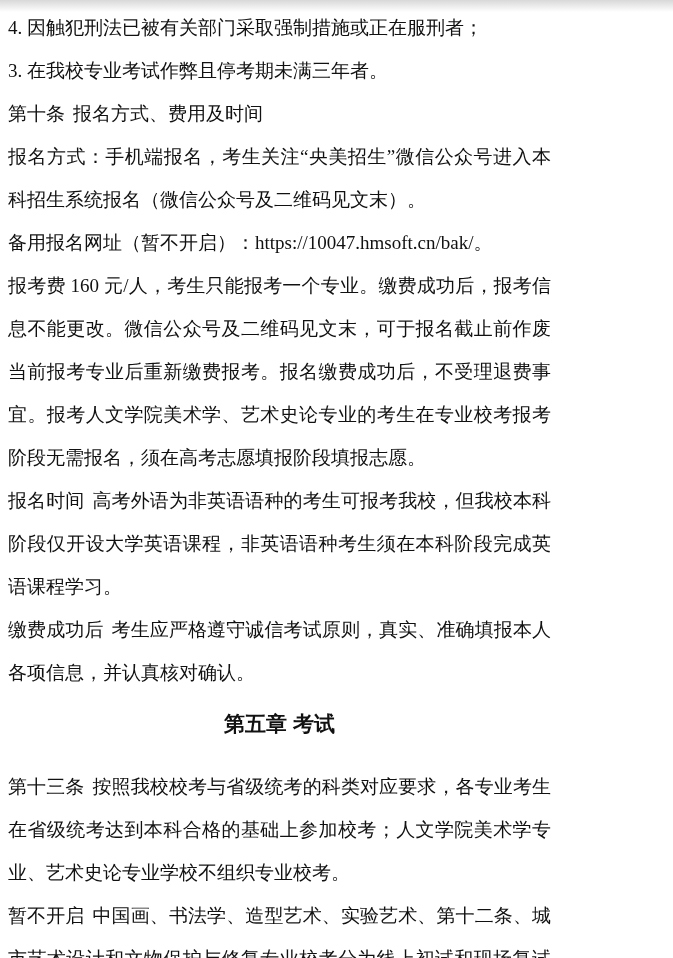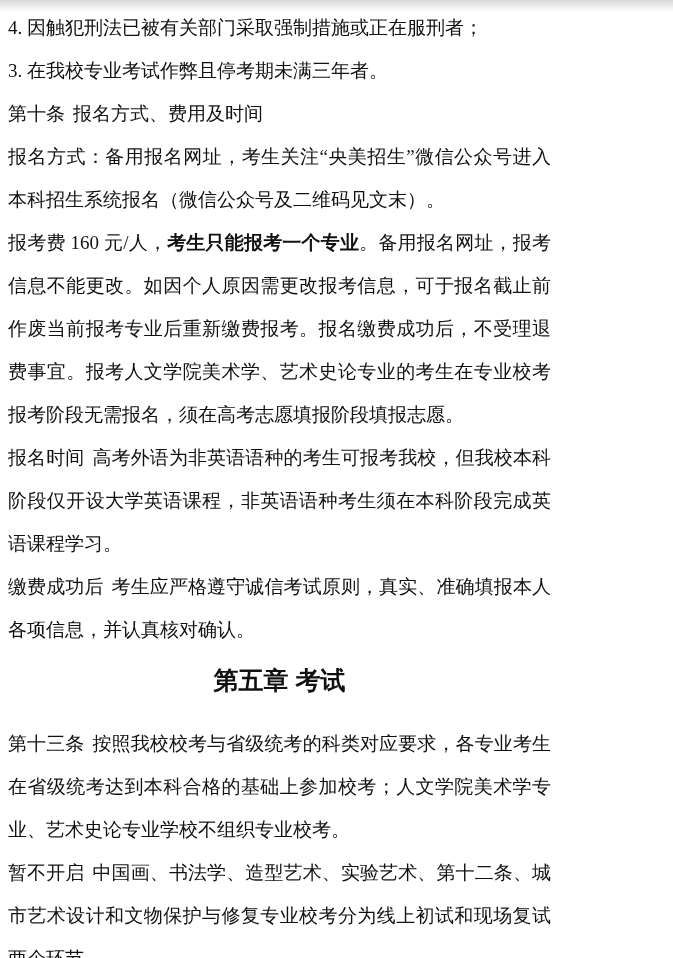--- a/index.html
+++ b/index.html
@@ -25,28 +25,28 @@
     width: 559px;
   }
   .para {
     margin: 0;
     font-size: 19px;
     line-height: 43px;
     text-align: justify;
     text-justify: inter-ideograph;
     word-break: break-word;
   }
-  .bold { font-weight: bold; }
+  .bold { font-weight: normal; }
   .art-label {
     font-weight: normal;
     margin-right: 8px;
   }
   .chapter-heading {
     margin: 8px 0 0 0;
-    font-size: 25px;
+    font-size: 21px;
     line-height: 43px;
     font-weight: bold;
     text-align: center;
     font-family: "Liberation Sans", "DejaVu Sans", sans-serif;
   }
   .article-13 { margin-top: 20px; }
   .page-number {
     margin: 0;
     text-align: center;
     font-size: 15px;
@@ -62,25 +62,26 @@
 <div class="page">
 
   <p class="para">4. 因触犯刑法已被有关部门采取强制措施或正在服刑者；</p>
 
   <p class="para">3. 在我校专业考试作弊且停考期未满三年者。</p>
 
   <p class="para">
     <span class="art-label">第十条</span><span>报名方式、费用及时间</span>
   </p>
 
-  <p class="para">报名方式：备用报名网址，考生关注“央美招生”微信公众号进入本科招生系统报名（微信公众号及二维码见文末）。</p>
+  <p class="para">报名方式：手机端报名，考生关注“央美招生”微信公众号进入本科招生系统报名（微信公众号及二维码见文末）。</p>
 
+  <p class="para">备用报名网址（暂不开启）：https://10047.hmsoft.cn/bak/。</p>
 
   <p class="para">
-    <span>报考费 160 元/人，</span><span class="bold">考生只能报考一个专业</span><span>。备用报名网址，报考信息不能更改。如因个人原因需更改报考信息，可于报名截止前作废当前报考专业后重新缴费报考。报名缴费成功后，不受理退费事宜。报考人文学院美术学、艺术史论专业的考生在专业校考报考阶段无需报名，须在高考志愿填报阶段填报志愿。</span>
+    <span>报考费 160 元/人，</span><span class="bold">考生只能报考一个专业</span><span>。缴费成功后，报考信息不能更改。微信公众号及二维码见文末，可于报名截止前作废当前报考专业后重新缴费报考。报名缴费成功后，不受理退费事宜。报考人文学院美术学、艺术史论专业的考生在专业校考报考阶段无需报名，须在高考志愿填报阶段填报志愿。</span>
   </p>
 
 
   <p class="para">
     <span class="art-label">报名时间</span><span>高考外语为非英语语种的考生可报考我校，但我校本科阶段仅开设大学英语课程，非英语语种考生须在本科阶段完成英语课程学习。</span>
   </p>
 
   <p class="para">
     <span class="art-label">缴费成功后</span><span>考生应严格遵守诚信考试原则，真实、准确填报本人各项信息，并认真核对确认。</span>
   </p>

